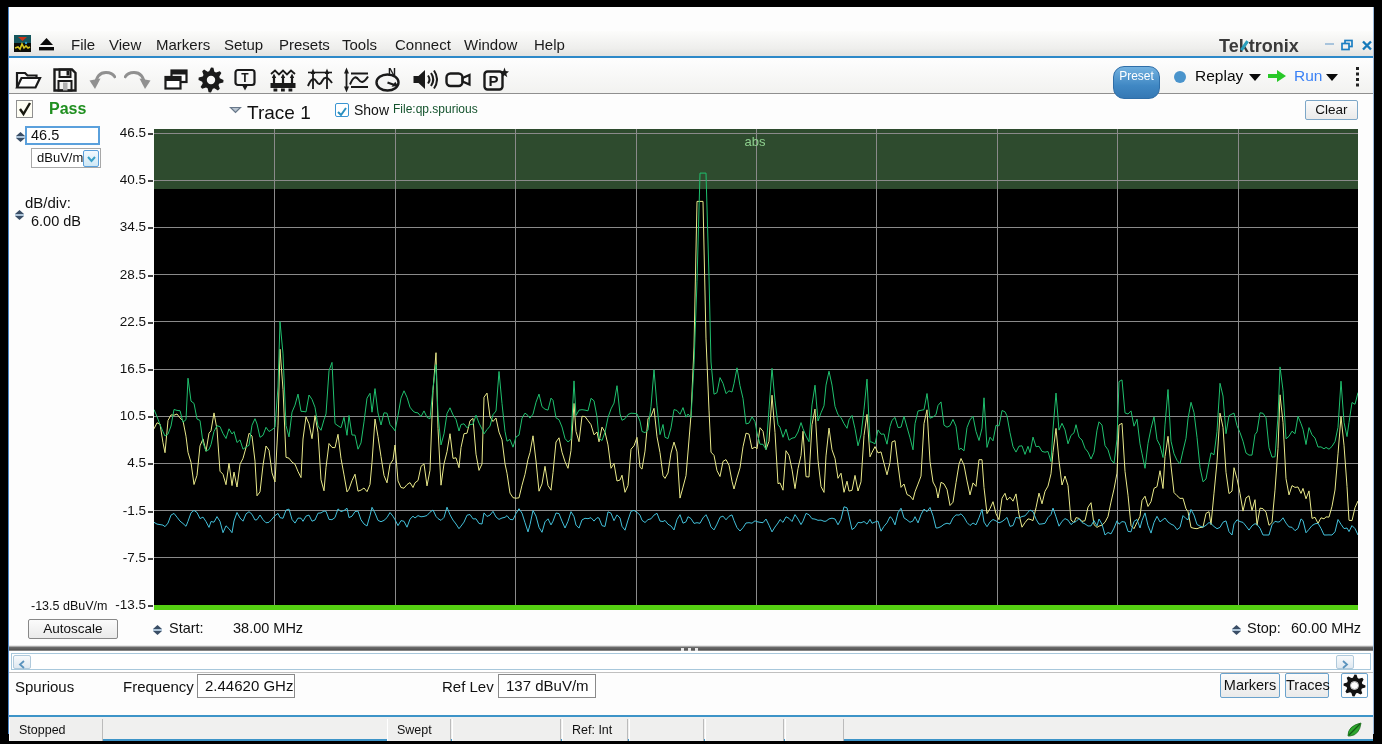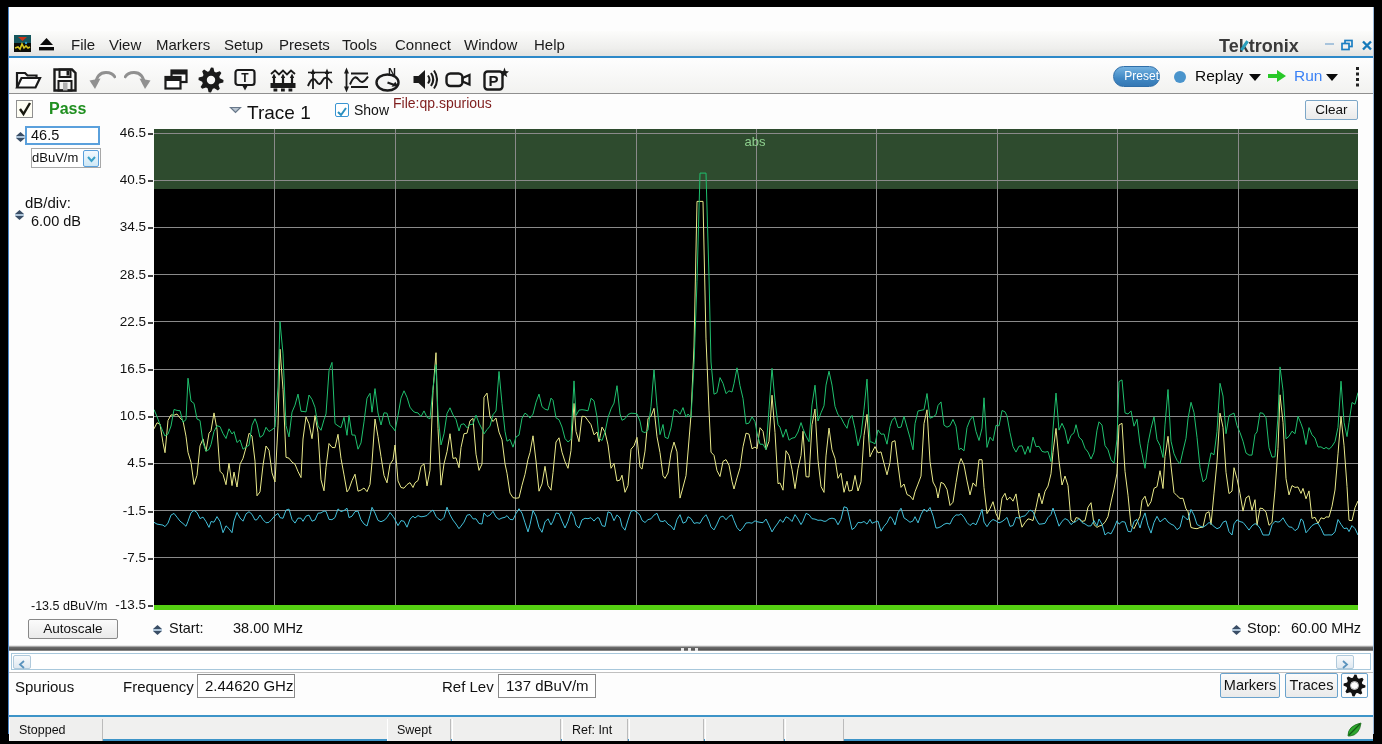--- a/index.html
+++ b/index.html
@@ -134,21 +134,21 @@
       </svg>
 <svg class="abs" style="left:435px;top:59px" width="28" height="28" viewBox="0 0 28 28">
         <rect x="2.5" y="7.5" width="16" height="12.5" rx="4" fill="none" stroke="#1a1a1a" stroke-width="2.4"></rect>
         <path d="M18.5 12 L25.5 9 V18.5 L18.5 15.5 Z" fill="none" stroke="#1a1a1a" stroke-width="2.2"></path>
       </svg>
 <svg class="abs" style="left:472px;top:59px" width="28" height="28" viewBox="0 0 28 28">
         <rect x="3.5" y="5.5" width="18" height="18" rx="3" fill="none" stroke="#1a1a1a" stroke-width="2.4"></rect>
         <text x="12.5" y="20" font-size="15" font-weight="bold" text-anchor="middle" fill="#1a1a1a" font-family="Liberation Sans, sans-serif">P</text>
         <path d="M23.5 1.5 L24.7 5 L28 5.5 L25.3 7.8 L26.3 11.3 L23.5 9.2 L20.7 11.3 L21.7 7.8 L19 5.5 L22.3 5 Z" fill="#1a1a1a"></path>
       </svg>
-<div class="abs" style="left:1104px;top:59px;width:47px;height:21px;border-radius:11px;background:linear-gradient(#74b2e0,#4088c4 60%,#3578b4);border:1px solid #2f6ea8;color:#fff;font-size:12px;text-align:right;line-height:19px">Preset</div>
+<div class="abs" style="left:1104px;top:59px;width:47px;height:33px;border-radius:11px;background:linear-gradient(#74b2e0,#4088c4 60%,#3578b4);border:1px solid #2f6ea8;color:#fff;font-size:12px;text-align:center;line-height:19px">Preset</div>
 <div class="abs" style="left:1165px;top:64px;width:12px;height:12px;border-radius:50%;background:#4a94cc"></div>
 <div class="abs" style="left:1186px;top:60px;font-size:15.5px;color:#0a0a0a">Replay</div>
 <div class="abs" style="left:1240px;top:67px;width:0;height:0;border-left:6.5px solid transparent;border-right:6.5px solid transparent;border-top:7.5px solid #0a0a0a"></div>
 <svg class="abs" style="left:1257px;top:62px" width="22" height="14" viewBox="0 0 22 14">
         <path d="M2 5 H11 V1 L20 7 L11 13 V9 H2 Z" fill="#28c828"></path>
       </svg>
 <div class="abs" style="left:1285px;top:60px;font-size:15.5px;color:#3b82f6">Run</div>
 <div class="abs" style="left:1317px;top:67px;width:0;height:0;border-left:6.5px solid transparent;border-right:6.5px solid transparent;border-top:7.5px solid #0a0a0a"></div>
 <div class="abs" style="left:1347px;top:60px;width:3px;height:3px;background:#222;box-shadow:0 5.5px #222, 0 11px #222, 0 16.5px #222"></div>
 
@@ -161,29 +161,29 @@
 <svg class="abs" style="left:220px;top:99px" width="13" height="9">
         <path d="M1.5 1.5 L6.5 6.5 L11.5 1.5 Z" fill="#b8c4d0" stroke="#68788a" stroke-width="1.2"></path>
       </svg>
 <div class="abs" style="left:238px;top:95px;font-size:19px;color:#111">Trace 1</div>
 <div class="abs" style="left:326px;top:96px;width:14px;height:14px;background:#fff;border:1px solid #3a95d2;border-radius:2px">
   <svg width="12" height="12">
           <path d="M2 6 L5 9 L10 2" fill="none" stroke="#2a8fbf" stroke-width="2"></path>
         </svg>
 </div>
 <div class="abs" style="left:345px;top:95px;font-size:14px;color:#111">Show</div>
-<div class="abs" style="left:384px;top:88px;font-size:14px;color:#7f1d1d">File:qp.spurious</div>
+<div class="abs" style="left:384px;top:95px;font-size:12px;color:#14532d">File:qp.spurious</div>
 <div class="btn" style="left:1296px;top:93px;width:53px;height:20px;font-size:13.5px;line-height:18px">Clear</div>
 <svg class="abs" style="left:6px;top:125px" width="11" height="11" viewBox="0 0 11 11">
         <path d="M5.5 0 L10 4 L1 4 Z" fill="#3a4e66"></path>
         <path d="M1 6 L10 6 L5.5 10 Z" fill="#3a4e66"></path>
         <rect x="1" y="4.4" width="9" height="1.2" fill="#7ba0c0"></rect>
       </svg>
 <div class="input" style="left:16px;top:119px;width:75px;height:19px;border:2px solid #5aa0dc;line-height:15px;padding-left:4px;font-size:14.5px">46.5</div>
-<div class="input" style="left:22px;top:141px;width:70px;height:20px;border:1px solid #a8a8a8;line-height:18px;font-size:13px">dBuV/m
+<div class="input" style="left:22px;top:141px;width:70px;height:20px;border:1px solid #a8a8a8;line-height:18px;padding-left:5px;font-size:13px">dBuV/m
   <div class="abs" style="left:51px;top:0.5px;width:16px;height:17px;background:linear-gradient(#f2f9fe,#cfe8f6);border:1px solid #5aa0dc;border-radius:2px"><svg width="15" height="16">
             <path d="M4 6 L7.5 10 L11 6" fill="none" stroke="#3aa0c8" stroke-width="2"></path>
           </svg></div>
 </div>
 <div class="lbl" style="left:16px;top:187px;font-size:15px">dB/div:</div>
 <svg class="abs" style="left:5px;top:203px" width="11" height="11" viewBox="0 0 11 11">
         <path d="M5.5 0 L10 4 L1 4 Z" fill="#3a4e66"></path>
         <path d="M1 6 L10 6 L5.5 10 Z" fill="#3a4e66"></path>
         <rect x="1" y="4.4" width="9" height="1.2" fill="#7ba0c0"></rect>
       </svg>
@@ -272,21 +272,21 @@
             <path d="M3 2 L7 5.5 L3 9" fill="none" stroke="#5a93bd" stroke-width="1.8"></path>
           </svg></div>
 </div>
 <div id="freqrow"></div>
 <div class="lbl" style="left:6px;top:671px;font-size:15px">Spurious</div>
 <div class="lbl" style="left:114px;top:671px;font-size:15px">Frequency</div>
 <div class="input" style="left:188px;top:667px;width:98px;height:24px;border:1px solid #8a8a8a;line-height:22px;padding-left:7px;font-size:15px">2.44620 GHz</div>
 <div class="lbl" style="left:433px;top:671px;font-size:15px">Ref Lev</div>
 <div class="input" style="left:489px;top:667px;width:98px;height:24px;border:1px solid #8a8a8a;line-height:22px;padding-left:7px;font-size:15px">137 dBuV/m</div>
 <div class="btn" style="left:1211px;top:666px;width:60px;height:25px;font-size:14.5px;line-height:23px;border-color:#6aa2cc">Markers</div>
-<div class="btn" style="left:1276px;top:666px;width:53px;height:25px;font-size:14.5px;line-height:23px;border-color:#6aa2cc">Traces</div>
+<div class="btn" style="left:1276px;top:666px;width:44px;height:25px;font-size:14.5px;line-height:23px;border-color:#6aa2cc">Traces</div>
 <div class="abs" style="left:1332px;top:666px;width:27px;height:25px;background:#fdfdfd;border:1px solid #6aa2cc;border-radius:2px">
 <svg width="25" height="23" viewBox="0 0 25 23">
           <path d="M12.5 0.5 L14.6 0.7 L15.6 4.1 L16.9 4.8 L20.3 3.7 L21.6 5.4 L19.9 8.4 L20.3 9.9 L23.5 11.5 L23.3 13.6 L19.9 14.6 L19.2 15.9 L20.3 19.3 L18.6 20.6 L15.6 18.9 L14.1 19.3 L12.5 22.5 L10.4 22.3 L9.4 18.9 L8.1 18.2 L4.7 19.3 L3.4 17.6 L5.1 14.6 L4.7 13.1 L1.5 11.5 L1.7 9.4 L5.1 8.4 L5.8 7.1 L4.7 3.7 L6.4 2.4 L9.4 4.1 L10.9 3.7 Z M8.9 11.5 A3.6 3.6 0 1 0 16.1 11.5 A3.6 3.6 0 1 0 8.9 11.5 Z" fill="#111" fill-rule="evenodd"></path>
           <circle cx="12.5" cy="11.5" r="4" fill="none" stroke="#d8d8d8" stroke-width="1"></circle>
         </svg>
 </div>
 <div id="statusbar">
   <div class="scell" style="left:0px;width:94px">Stopped</div>
   <div class="scell" style="left:378px;width:64px">Swept</div>
   <div class="scell" style="left:443px;width:109px"></div>

